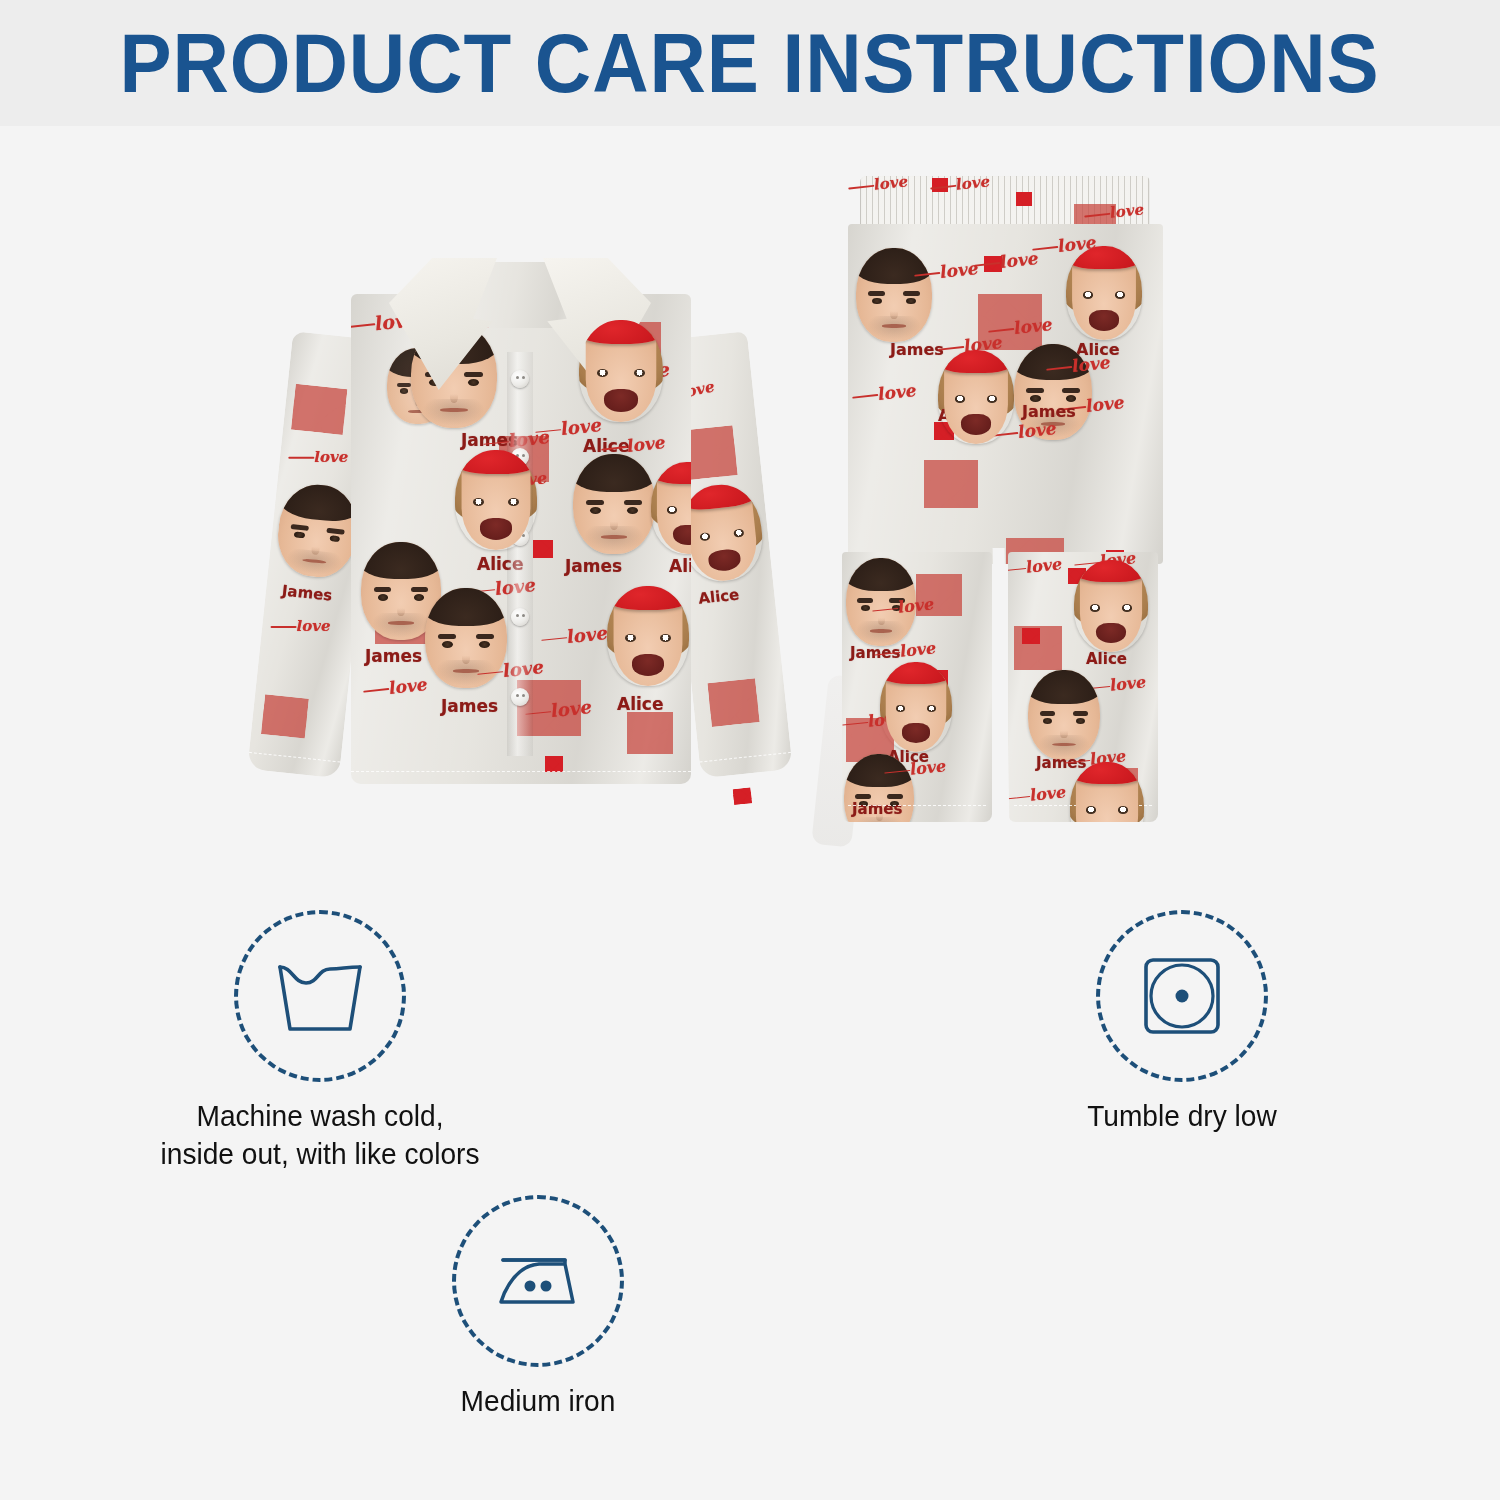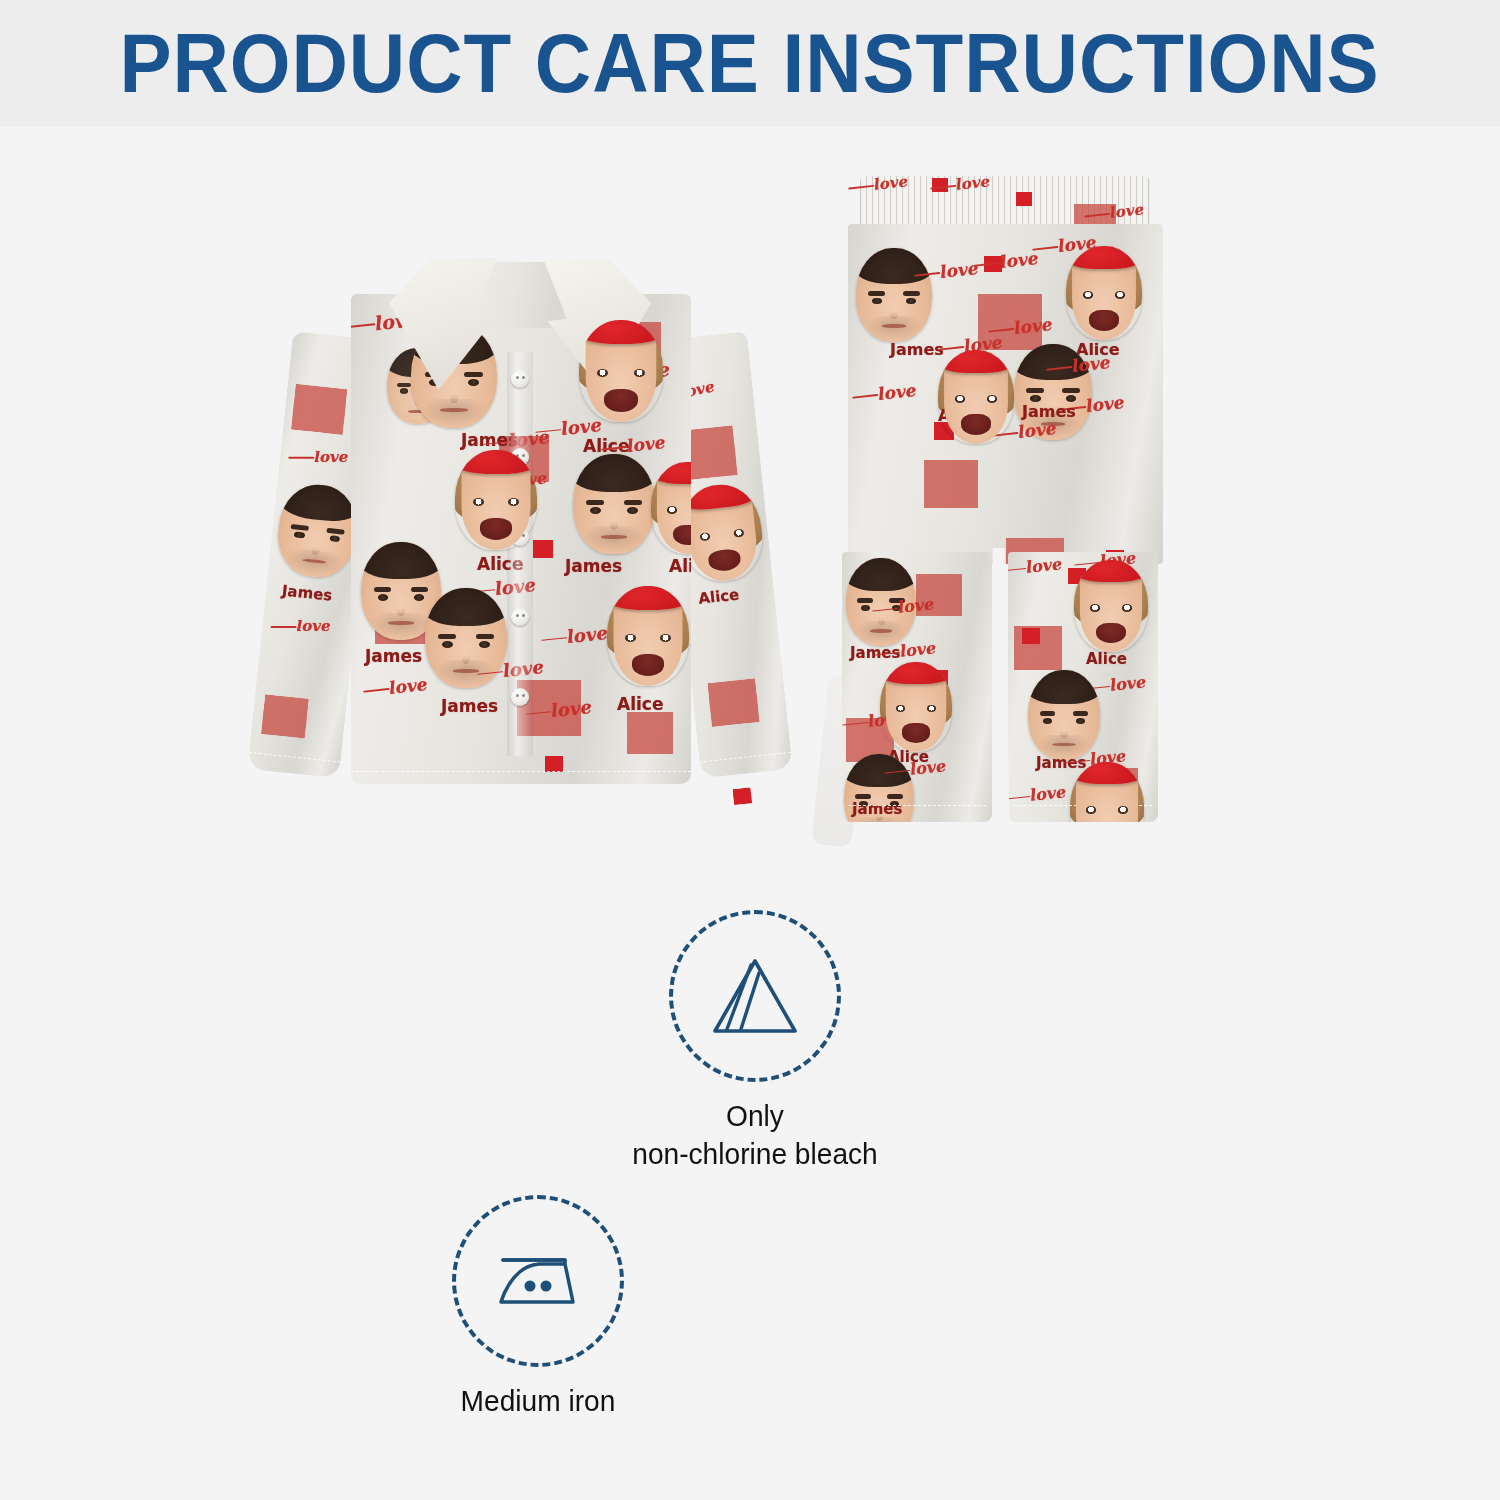--- a/index.html
+++ b/index.html
@@ -699,33 +699,42 @@
       <div class="pat nametag" style="left:72px;top:248px;font-size:15px;">Alice</div>
       <div class="leg-hem"></div>
     </div>
 
     <div id="crotch-gap"></div>
   </div>
 </div>
 
 <div id="care-section">
 
-
-  <div class="care-item" style="left:585px;top:24px;width:340px;">
+  <div class="care-item" style="left:150px;top:24px;width:340px;">
     <div class="care-circle">
-      <svg class="sym" width="92" height="86" viewBox="0 0 92 86">
-        <path d="M46 8 L86 78 L6 78 Z" fill="none" stroke="#1d4f79" stroke-width="3.6" stroke-linejoin="round"></path>
-        <line x1="42" y1="12" x2="18" y2="76" stroke="#1d4f79" stroke-width="3.4" stroke-linecap="round"></line>
-        <line x1="50" y1="20" x2="32" y2="76" stroke="#1d4f79" stroke-width="3.4" stroke-linecap="round"></line>
+      <svg class="sym" width="96" height="86" viewBox="0 0 96 86">
+        <path d="M8 14 L18 76 L78 76 L88 14" fill="none" stroke="#1d4f79" stroke-width="3.6" stroke-linejoin="round" stroke-linecap="round"></path>
+        <path d="M8 14 C20 14, 22 30, 34 30 C46 30, 46 16, 58 16 C70 16, 74 14, 88 14" fill="none" stroke="#1d4f79" stroke-width="3.6" stroke-linejoin="round" stroke-linecap="round"></path>
       </svg>
     </div>
-    <div class="care-label">Only
-non-chlorine bleach</div>
+    <div class="care-label">Machine wash cold,
+inside out, with like colors</div>
   </div>
 
+
+  <div class="care-item" style="left:1012px;top:24px;width:340px;">
+    <div class="care-circle">
+      <svg class="sym" width="88" height="88" viewBox="0 0 88 88">
+        <rect x="8" y="8" width="72" height="72" rx="7" ry="7" fill="none" stroke="#1d4f79" stroke-width="3.6"></rect>
+        <circle cx="44" cy="44" r="31" fill="none" stroke="#1d4f79" stroke-width="3.2"></circle>
+        <circle cx="44" cy="44" r="6.5" fill="#1d4f79"></circle>
+      </svg>
+    </div>
+    <div class="care-label">Tumble dry low</div>
+  </div>
 
   <div class="care-item" style="left:368px;top:309px;width:340px;">
     <div class="care-circle">
       <svg class="sym" width="98" height="74" viewBox="0 0 98 74">
         <path d="M14 16 L76 16 L76 20 L84 58 L12 58 C12 58 22 22 50 20 L76 20" fill="none" stroke="#1d4f79" stroke-width="3.5" stroke-linejoin="round" stroke-linecap="round"></path>
         <line x1="14" y1="16" x2="76" y2="16" stroke="#1d4f79" stroke-width="3.5" stroke-linecap="round"></line>
         <circle cx="41" cy="42" r="5.5" fill="#1d4f79"></circle>
         <circle cx="57" cy="42" r="5.5" fill="#1d4f79"></circle>
       </svg>
     </div>

